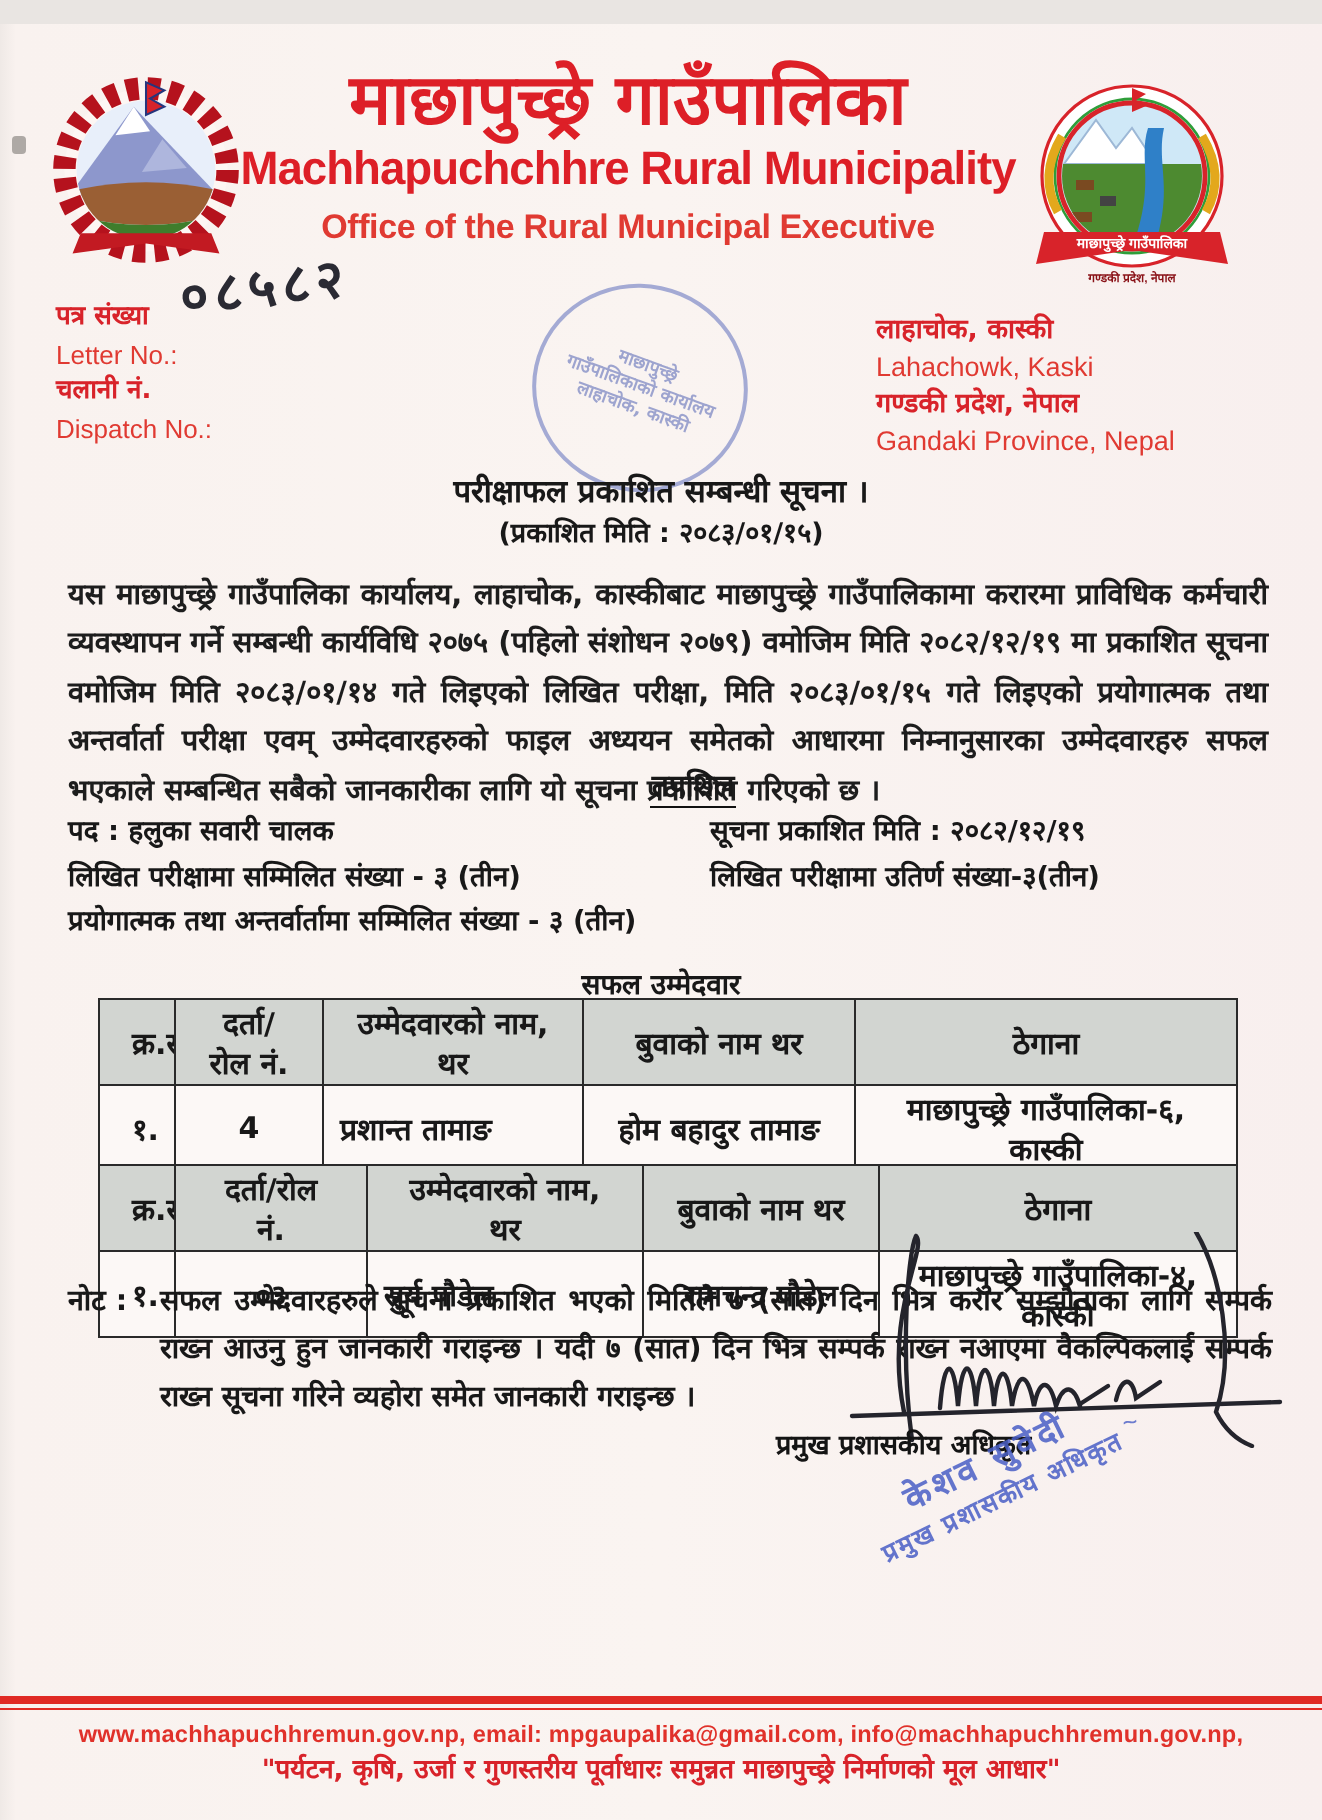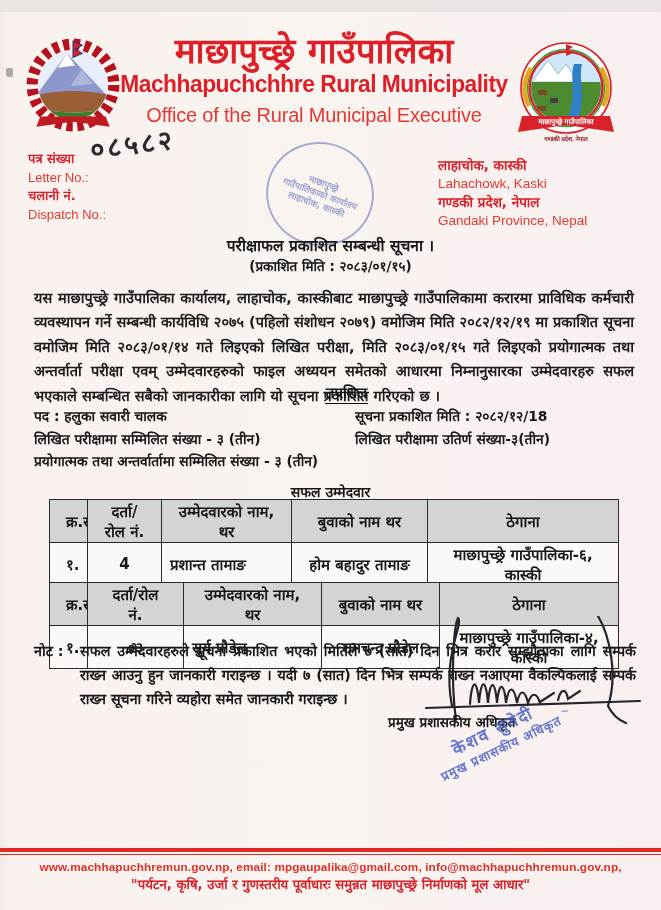--- a/index.html
+++ b/index.html
@@ -12,21 +12,21 @@
   }
   .dev { font-family:"DejaVu Sans","Liberation Sans",sans-serif; }
 
   
   .logo-left { position:absolute; left:22px; top:22px; width:102px; height:104px; }
   .logo-right { position:absolute; left:514px; top:28px; width:104px; height:116px; }
   .titles { position:absolute; left:104px; top:20px; width:420px; text-align:center; }
   .t1 { font-size:35px; font-weight:bold; color:#dd1f27; line-height:1.12; }
   .t2 { font-size:23.5px; font-weight:bold; color:#dd1f27; letter-spacing:-.5px; transform:scaleX(.97); transform-origin:center; }
   .t3 { font-size:21px; font-weight:bold; color:#dd1f27; margin-top:3px; }
-  .t4 { font-size:20px; color:#e03a32; margin-top:6px; font-weight:normal; letter-spacing:-.2px; }
+  .t4 { font-size:17px; color:#e03a32; margin-top:6px; font-weight:bold; letter-spacing:-.2px; }
 
   .ref { position:absolute; left:28px; top:138px; font-size:13px; line-height:18.5px; }
   .ref .np { font-weight:bold; color:#d8232a; }
   .ref .en { color:#e03a32; }
   .handwritten {
     position:absolute; left:62px; top:-14px; font-size:27px; color:#2a2a33;
     transform:rotate(-7deg); font-weight:bold; letter-spacing:3px;
   }
 
   .round-stamp {
@@ -177,21 +177,21 @@
   <div class="details-heading dev">
     <span>तपशिल</span>
   </div>
   <div class="details dev">
     <div class="col-l">
       <div>पद : हलुका सवारी चालक</div>
       <div>लिखित परीक्षामा सम्मिलित संख्या - ३ (तीन)</div>
       <div>प्रयोगात्मक तथा अन्तर्वार्तामा सम्मिलित संख्या - ३ (तीन)</div>
     </div>
     <div class="col-r">
-      <div>सूचना प्रकाशित मिति : २०८२/१२/18</div>
+      <div>सूचना प्रकाशित मिति : २०८२/१२/१९</div>
       <div>लिखित परीक्षामा उतिर्ण संख्या-३(तीन)</div>
     </div>
   </div>
 
   <div class="tbl-title dev" style="top:470px">सफल उम्मेदवार</div>
   <table class="tbl dev" style="top:487px">
     <colgroup>
         <col style="width:38px">
         <col style="width:74px">
         <col style="width:130px">

